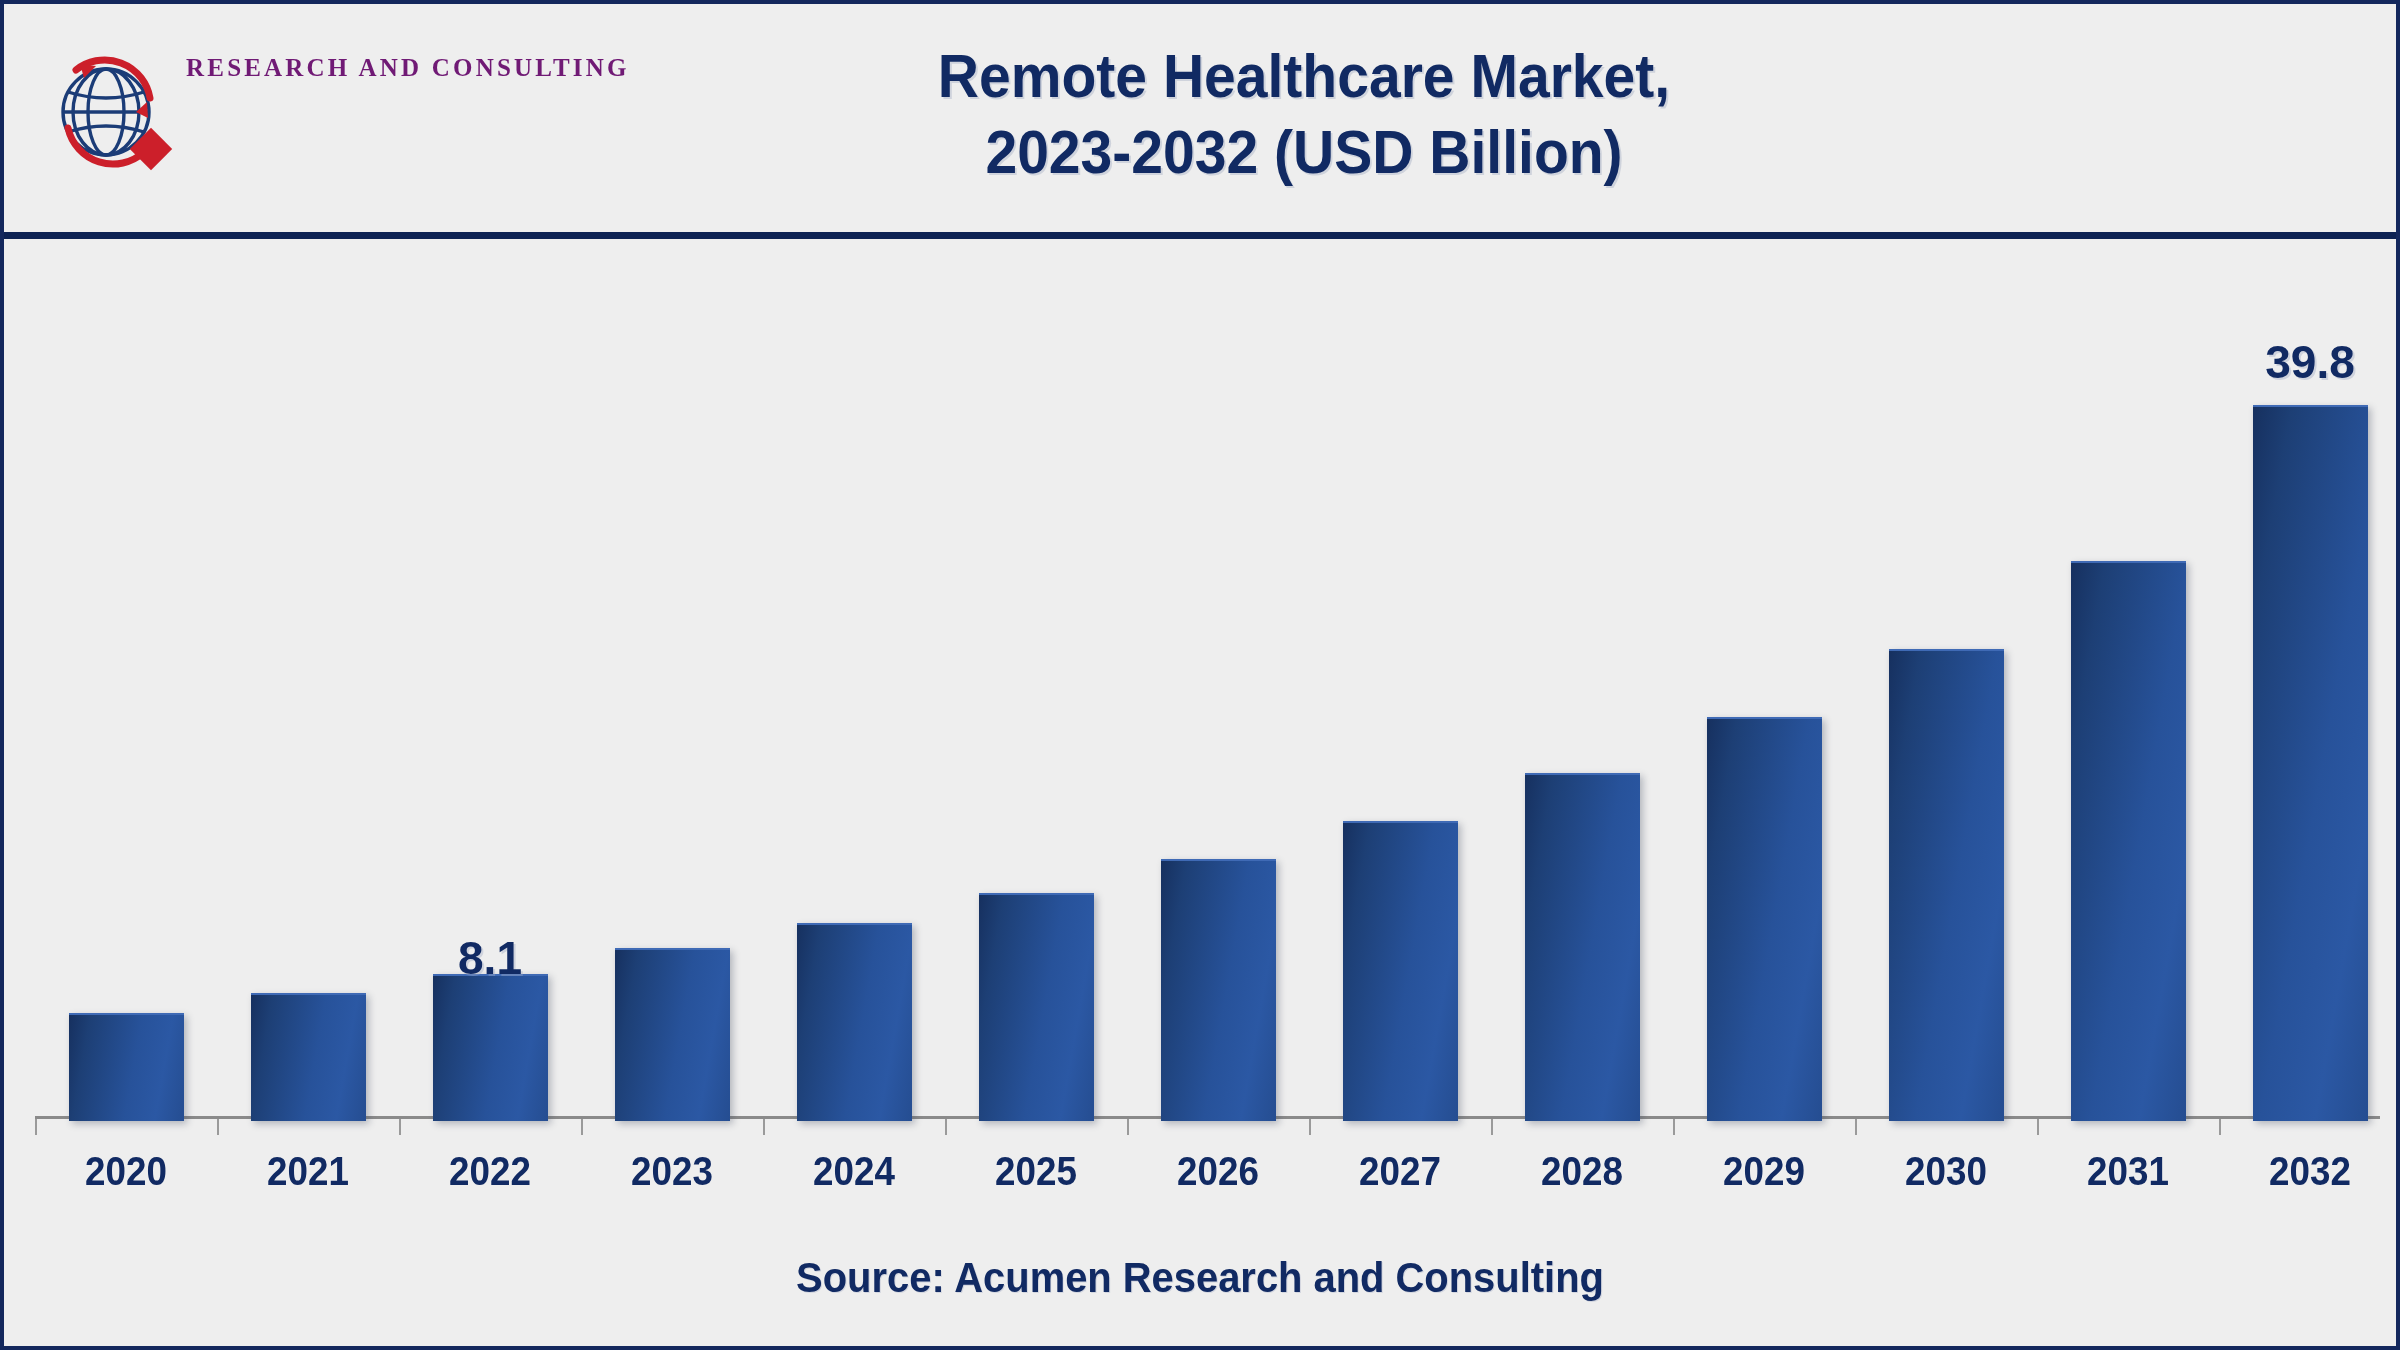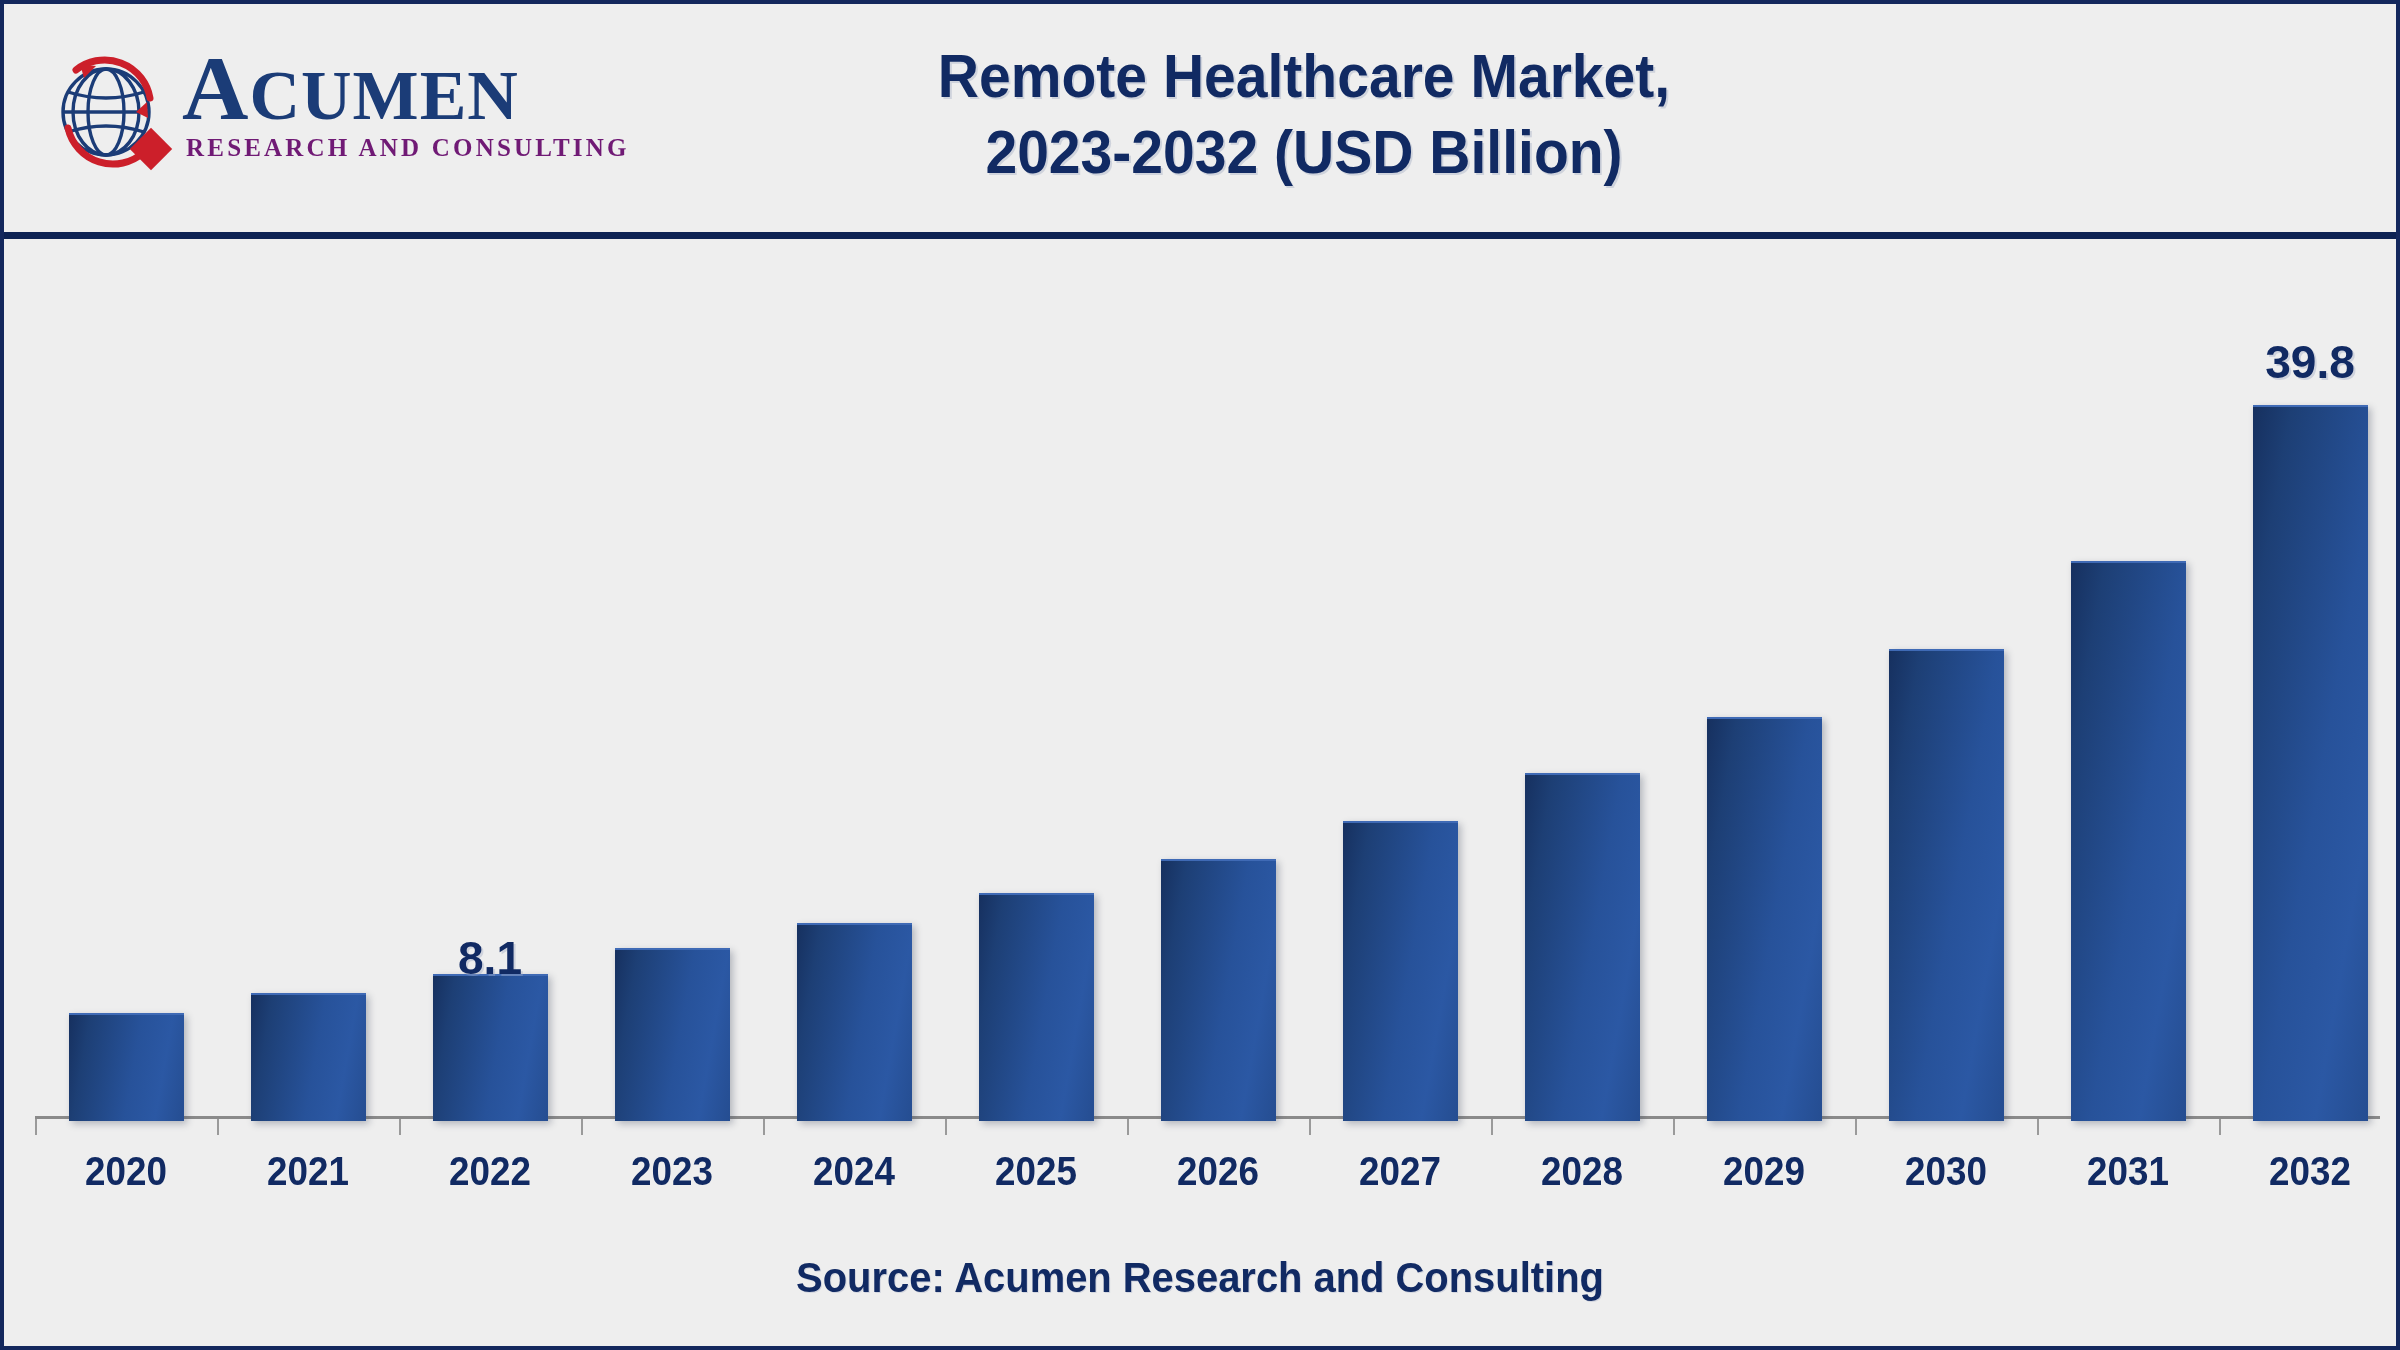--- a/index.html
+++ b/index.html
@@ -135,21 +135,20 @@
         </g>
         <g fill="none" stroke="#cc1f2a" stroke-width="7" stroke-linecap="round">
           <path d="M36 28 A46 46 0 0 1 110 56"></path>
           <path d="M104 110 A46 46 0 0 1 28 86"></path>
         </g>
         <path d="M40 22 L56 24 L44 36 Z" fill="#cc1f2a"></path>
         <path d="M107 60 L96 70 L108 76 Z" fill="#cc1f2a"></path>
         <rect x="96" y="92" width="30" height="30" transform="rotate(45 111 107)" fill="#cc1f2a"></rect>
       </svg>
       <div id="logo-word">
-        <div id="logo-acumen"><span class="cap">A</span><span>CUMEN</span></div>
         <div id="logo-sub">RESEARCH AND CONSULTING</div>
       </div>
     </div>
 
     <div id="title">
       <div>Remote Healthcare Market,</div>
       <div>2023-2032 (USD Billion)</div>
     </div>
   </div>
   <div id="header-rule"></div>

